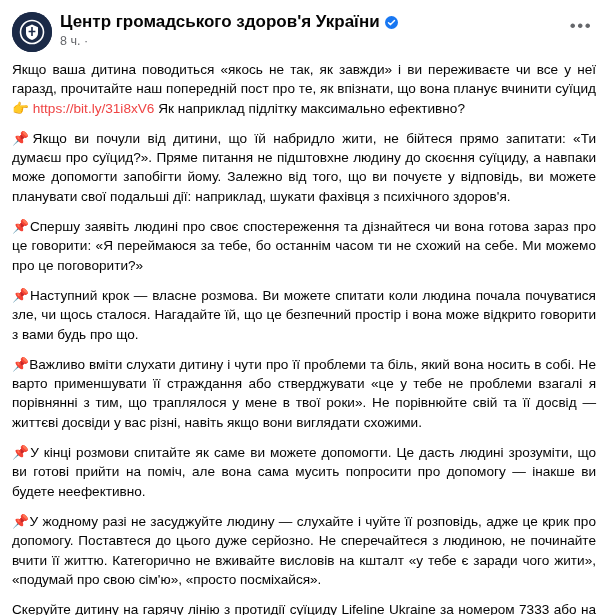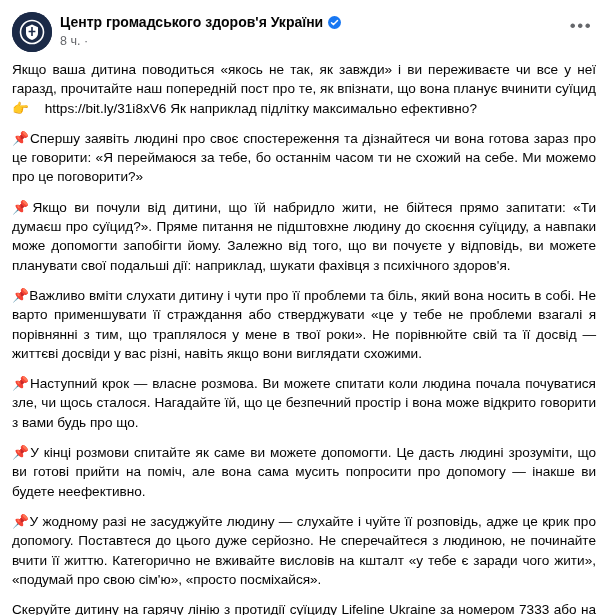--- a/index.html
+++ b/index.html
@@ -44,21 +44,21 @@
     padding-top: 1px;
     flex: 1 1 auto;
     min-width: 0;
   }
   .page-name-row {
     display: flex;
     align-items: center;
     line-height: 18px;
   }
   .page-name {
-    font-size: 14px;
+    font-size: 17px;
     font-weight: bold;
     color: #050505;
     letter-spacing: 0;
   }
   .verified-badge {
     margin-left: 5px;
     display: inline-flex;
     align-items: center;
   }
   .meta-row {
@@ -93,23 +93,22 @@
   }
   .post-body p {
     margin: 0 0 11px 0;
     text-align: justify;
     text-justify: inter-word;
   }
   .post-body p:last-child {
     margin-bottom: 0;
   }
   .link {
-    color: #000000;
+    color: #ef4444;
     text-decoration: none;
-    margin-left: 12px;
   }
   .emoji {
     font-family: "DejaVu Sans", sans-serif;
   }
 </style>
 </head>
 <body>
 
 <div class="post">
 
@@ -134,22 +133,22 @@
       </div>
       <div class="meta-row">
         <span class="timestamp">8 ч. ·</span>
       </div>
     </div>
     <div class="more-button">•••</div>
   </div>
 
   <div class="post-body">
       <p><span>Якщо ваша дитина поводиться «якось не так, як завжди» і ви переживаєте чи все у неї гаразд, прочитайте наш попередній пост про те, як впізнати, що вона планує вчинити суїцид </span><span class="emoji">👉</span><span> </span><a class="link" href="#">https://bit.ly/31i8xV6</a><span> Як наприклад підлітку максимально ефективно?</span></p>
+      <p><span class="emoji">📌</span><span>Якщо ви почули від дитини, що їй набридло жити, не бійтеся прямо запитати: «Ти думаєш про суїцид?». Пряме питання не підштовхне людину до скоєння суїциду, а навпаки може допомогти запобігти йому. Залежно від того, що ви почуєте у відповідь, ви можете планувати свої подальші дії: наприклад, шукати фахівця з психічного здоров'я.</span></p>
       <p><span class="emoji">📌</span><span>Спершу заявіть людині про своє спостереження та дізнайтеся чи вона готова зараз про це говорити: «Я переймаюся за тебе, бо останнім часом ти не схожий на себе. Ми можемо про це поговорити?»</span></p>
-      <p><span class="emoji">📌</span><span>Якщо ви почули від дитини, що їй набридло жити, не бійтеся прямо запитати: «Ти думаєш про суїцид?». Пряме питання не підштовхне людину до скоєння суїциду, а навпаки може допомогти запобігти йому. Залежно від того, що ви почуєте у відповідь, ви можете планувати свої подальші дії: наприклад, шукати фахівця з психічного здоров'я.</span></p>
+      <p><span class="emoji">📌</span><span>Наступний крок — власне розмова. Ви можете спитати коли людина почала почуватися зле, чи щось сталося. Нагадайте їй, що це безпечний простір і вона може відкрито говорити з вами будь про що.</span></p>
       <p><span class="emoji">📌</span><span>Важливо вміти слухати дитину і чути про її проблеми та біль, який вона носить в собі. Не варто применшувати її страждання або стверджувати «це у тебе не проблеми взагалі я порівнянні з тим, що траплялося у мене в твої роки». Не порівнюйте свій та її досвід — життєві досвіди у вас різні, навіть якщо вони виглядати схожими.</span></p>
-      <p><span class="emoji">📌</span><span>Наступний крок — власне розмова. Ви можете спитати коли людина почала почуватися зле, чи щось сталося. Нагадайте їй, що це безпечний простір і вона може відкрито говорити з вами будь про що.</span></p>
       <p><span class="emoji">📌</span><span>У кінці розмови спитайте як саме ви можете допомогти. Це дасть людині зрозуміти, що ви готові прийти на поміч, але вона сама мусить попросити про допомогу — інакше ви будете неефективно.</span></p>
       <p><span class="emoji">📌</span><span>У жодному разі не засуджуйте людину — слухайте і чуйте її розповідь, адже це крик про допомогу. Поставтеся до цього дуже серйозно. Не сперечайтеся з людиною, не починайте вчити її життю. Категорично не вживайте висловів на кшталт «у тебе є заради чого жити», «подумай про свою сім'ю», «просто посміхайся».</span></p>
       <p><span>Скеруйте дитину на гарячу лінію з протидії суїциду Lifeline Ukraine за номером 7333 або на національну дитячу гарячу лінію за номером 116 111. Подбайте про те, щоб дитина відвідала фахівця з психічного здоров'я.</span></p>
     </div>
 
 </div>
 
 </body></html>

